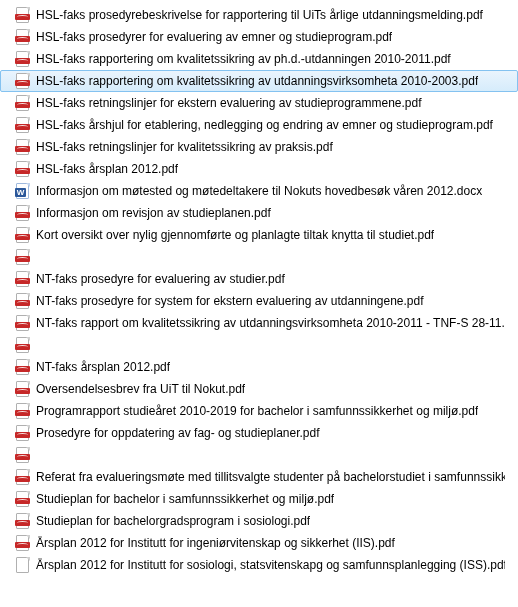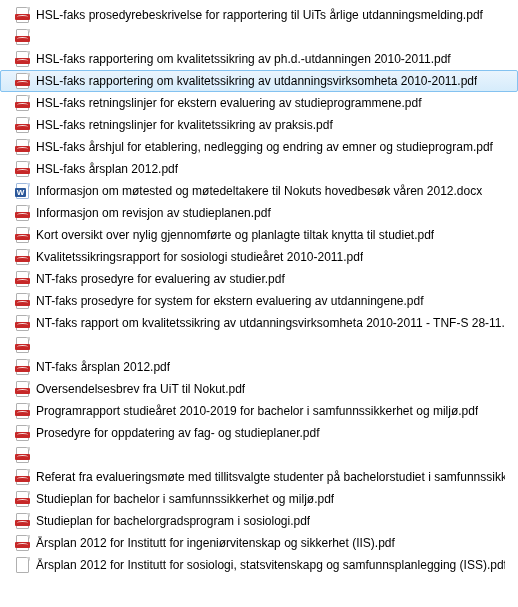--- a/index.html
+++ b/index.html
@@ -114,73 +114,74 @@
       </div>
       <span class="label">HSL-faks prosedyrebeskrivelse for rapportering til UiTs årlige utdanningsmelding.pdf</span>
     </div>
     <div class="file-row">
       <div class="icon pdf-icon">
         <div class="page"></div>
         <div class="fold"></div>
         <div class="band"></div>
         <div class="swoosh"></div>
       </div>
+      <span class="label">HSL-faks prosedyrer for evaluering av emner og studieprogram.pdf</span>
     </div>
     <div class="file-row">
       <div class="icon pdf-icon">
         <div class="page"></div>
         <div class="fold"></div>
         <div class="band"></div>
         <div class="swoosh"></div>
       </div>
       <span class="label">HSL-faks rapportering om kvalitetssikring av ph.d.-utdanningen 2010-2011.pdf</span>
     </div>
     <div class="file-row selected">
       <div class="icon pdf-icon">
         <div class="page"></div>
         <div class="fold"></div>
         <div class="band"></div>
         <div class="swoosh"></div>
       </div>
-      <span class="label">HSL-faks rapportering om kvalitetssikring av utdanningsvirksomheta 2010-2011.pdf</span>
+      <span class="label">HSL-faks rapportering om kvalitetssikring av utdanningsvirksomheta 2010-2003.pdf</span>
     </div>
     <div class="file-row">
       <div class="icon pdf-icon">
         <div class="page"></div>
         <div class="fold"></div>
         <div class="band"></div>
         <div class="swoosh"></div>
       </div>
       <span class="label">HSL-faks retningslinjer for ekstern evaluering av studieprogrammene.pdf</span>
     </div>
     <div class="file-row">
       <div class="icon pdf-icon">
         <div class="page"></div>
         <div class="fold"></div>
         <div class="band"></div>
         <div class="swoosh"></div>
       </div>
+      <span class="label">HSL-faks årshjul for etablering, nedlegging og endring av emner og studieprogram.pdf</span>
+    </div>
+    <div class="file-row">
+      <div class="icon pdf-icon">
+        <div class="page"></div>
+        <div class="fold"></div>
+        <div class="band"></div>
+        <div class="swoosh"></div>
+      </div>
       <span class="label">HSL-faks retningslinjer for kvalitetssikring av praksis.pdf</span>
     </div>
     <div class="file-row">
       <div class="icon pdf-icon">
         <div class="page"></div>
         <div class="fold"></div>
         <div class="band"></div>
         <div class="swoosh"></div>
       </div>
-      <span class="label">HSL-faks årshjul for etablering, nedlegging og endring av emner og studieprogram.pdf</span>
-    </div>
-    <div class="file-row">
-      <div class="icon pdf-icon">
-        <div class="page"></div>
-        <div class="fold"></div>
-        <div class="band"></div>
-        <div class="swoosh"></div>
-      </div>
       <span class="label">HSL-faks årsplan 2012.pdf</span>
     </div>
     <div class="file-row">
       <div class="icon docx-icon">
         <div class="page"></div>
         <div class="fold"></div>
         <div class="w">W</div>
       </div>
       <span class="label">Informasjon om møtested og møtedeltakere til Nokuts hovedbesøk våren 2012.docx</span>
     </div>
@@ -202,21 +203,20 @@
       </div>
       <span class="label">Kort oversikt over nylig gjennomførte og planlagte tiltak knytta til studiet.pdf</span>
     </div>
     <div class="file-row">
       <div class="icon pdf-icon">
         <div class="page"></div>
         <div class="fold"></div>
         <div class="band"></div>
         <div class="swoosh"></div>
       </div>
-      <span class="label">Kvalitetssikringsrapport for sosiologi studieåret 2010-2011.pdf</span>
     </div>
     <div class="file-row">
       <div class="icon pdf-icon">
         <div class="page"></div>
         <div class="fold"></div>
         <div class="band"></div>
         <div class="swoosh"></div>
       </div>
       <span class="label">NT-faks prosedyre for evaluering av studier.pdf</span>
     </div>

